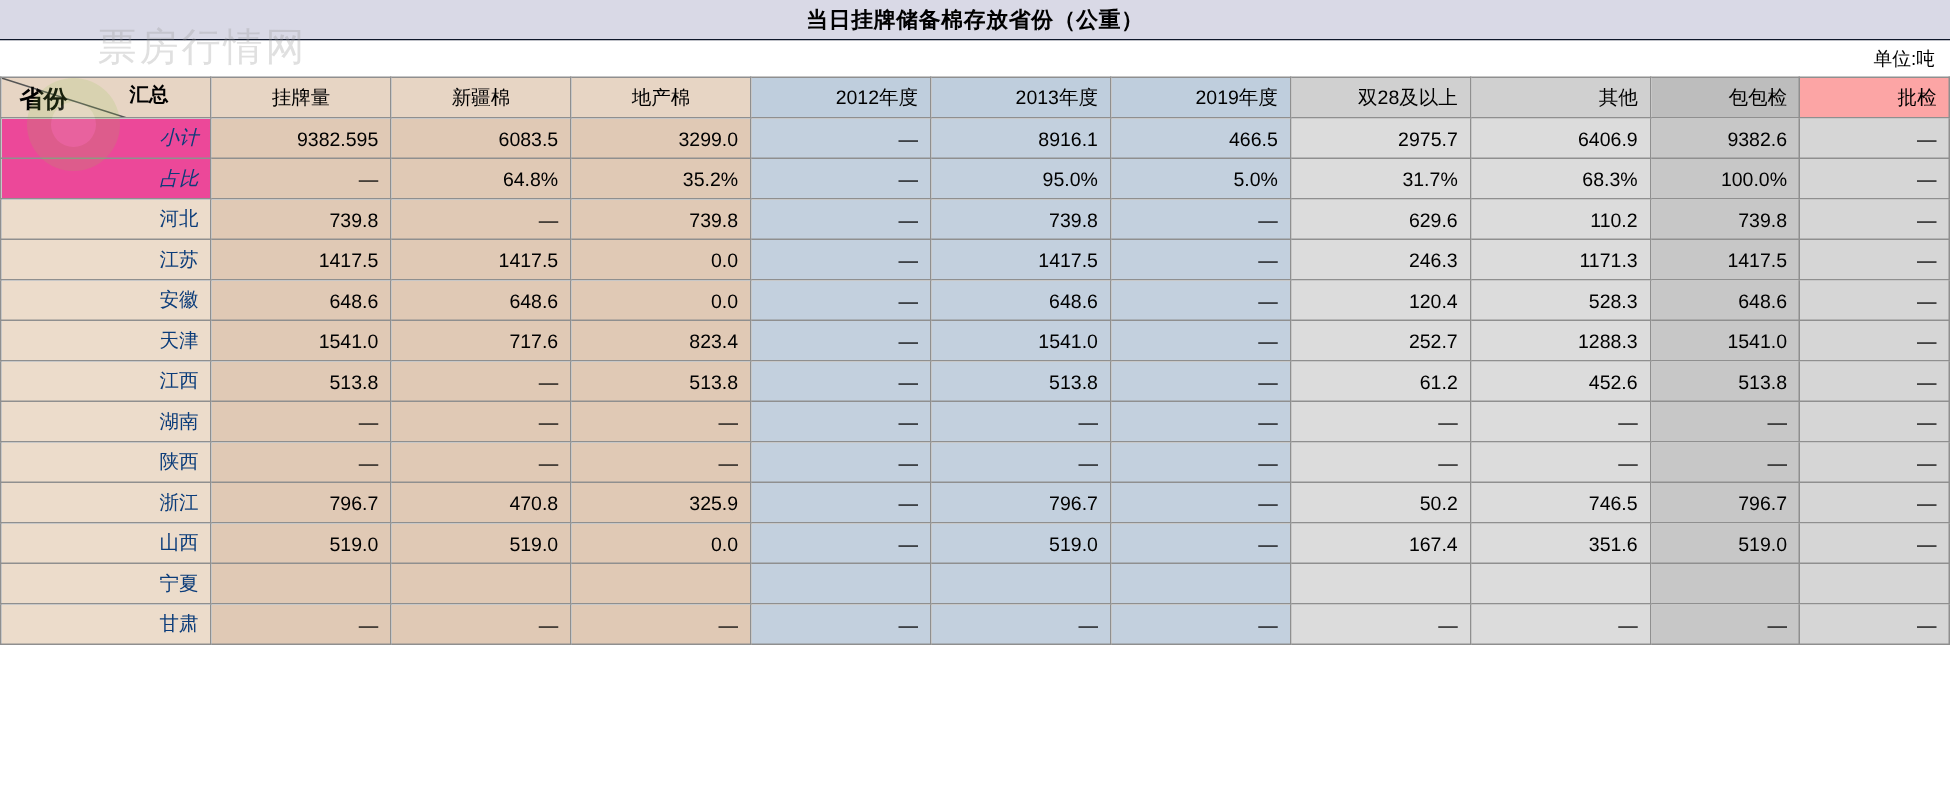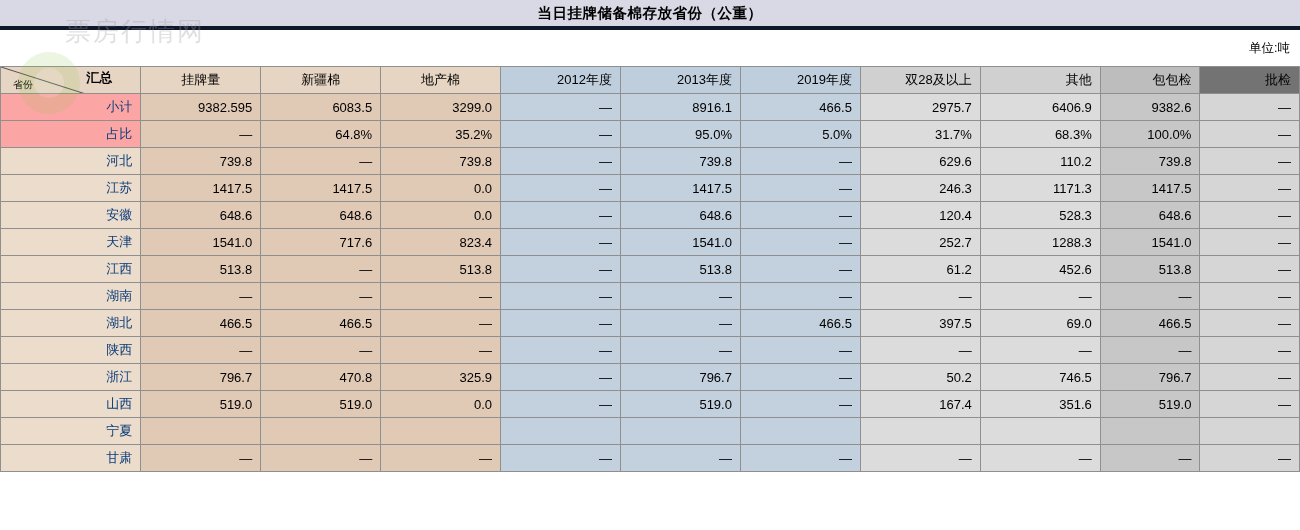--- a/index.html
+++ b/index.html
@@ -18,33 +18,33 @@
   }
   .page {
     width: 1300px;
     height: 530px;
     position: relative;
   }
   
   .title-bar {
     height: 26px;
     background: #d9d9e6;
-    border-bottom: 4px solid #0f172a;
+    border-bottom: 1px solid #0f172a;
     display: flex;
     align-items: center;
     justify-content: center;
   }
   .title-text {
     font-size: 14.5px;
     font-weight: bold;
     letter-spacing: 0.5px;
   }
   
   .unit-row {
-    height: 36px;
+    height: 24px;
     display: flex;
     align-items: center;
     justify-content: flex-end;
     padding-right: 10px;
     font-size: 12.5px;
     background: #ffffff;
   }
   
   table.main {
     border-collapse: collapse;
@@ -66,21 +66,21 @@
     height: 44px;
     text-align: center;
     font-weight: bold;
     font-size: 14px;
     vertical-align: middle;
   }
   .hdr .h-tan { background: #e7d5c4; text-align: center; }
   .hdr .h-blue { background: #bfcedd; }
   .hdr .h-gray { background: #d0d0d0; }
   .hdr .h-gray2 { background: #bdbdbd; }
-  .hdr .h-gray3 { background: #737373; margin-left: 45px; }
+  .hdr .h-gray3 { background: #fca5a5; margin-left: 45px; }
 
   
   td.corner {
     background: #e7d5c4;
     position: relative;
     padding: 0;
     text-align: left;
     vertical-align: top;
   }
   td.corner .diag {
@@ -91,34 +91,34 @@
     position: absolute;
     top: 2px;
     right: 28px;
     font-weight: bold;
     font-size: 13px;
   }
   td.corner .t2 {
     position: absolute;
     bottom: 1px;
     left: 12px;
-    font-weight: normal;
-    font-size: 10px;
+    font-weight: bold;
+    font-size: 16px;
   }
 
   
   .c-prov { background: #ecdccb; text-align: center; color: #0b3c7a; margin-left: 28px; }
   .c-tan  { background: #e0c9b5; }
   .c-blue { background: #c3d0de; }
   .c-gray { background: #dcdcdc; }
   .c-gray-dark { background: #c7c7c7; margin-top: 36px; }
   .c-gray-last { background: #d6d6d6; }
 
   .bold { font-weight: bold; }
-  .sum-label { background: #fca5a5; text-align: center; color: #0b3c7a; font-weight: bold; }
+  .sum-label { background: #ec4899; text-align: center; color: #0b3c7a; font-weight: bold; font-style: italic; }
   .dash { text-align: center; }
 
   
   .watermark {
     position: absolute;
     left: 10px;
     top: 6px;
     width: 340px;
     height: 110px;
     pointer-events: none;
@@ -302,33 +302,20 @@
           <td class="c-tan dash">—</td>
           <td class="c-blue dash">—</td>
           <td class="c-blue dash">—</td>
           <td class="c-blue dash">—</td>
           <td class="c-gray dash">—</td>
           <td class="c-gray dash">—</td>
           <td class="c-gray-dark dash">—</td>
           <td class="c-gray-last dash">—</td>
         </tr>
         <tr>
-          <td class="c-prov">湖北</td>
-          <td class="c-tan">466.5</td>
-          <td class="c-tan">466.5</td>
-          <td class="c-tan dash">—</td>
-          <td class="c-blue dash">—</td>
-          <td class="c-blue dash">—</td>
-          <td class="c-blue">466.5</td>
-          <td class="c-gray">397.5</td>
-          <td class="c-gray">69.0</td>
-          <td class="c-gray-dark">466.5</td>
-          <td class="c-gray-last dash">—</td>
-        </tr>
-        <tr>
           <td class="c-prov">陕西</td>
           <td class="c-tan dash">—</td>
           <td class="c-tan dash">—</td>
           <td class="c-tan dash">—</td>
           <td class="c-blue dash">—</td>
           <td class="c-blue dash">—</td>
           <td class="c-blue dash">—</td>
           <td class="c-gray dash">—</td>
           <td class="c-gray dash">—</td>
           <td class="c-gray-dark dash">—</td>

